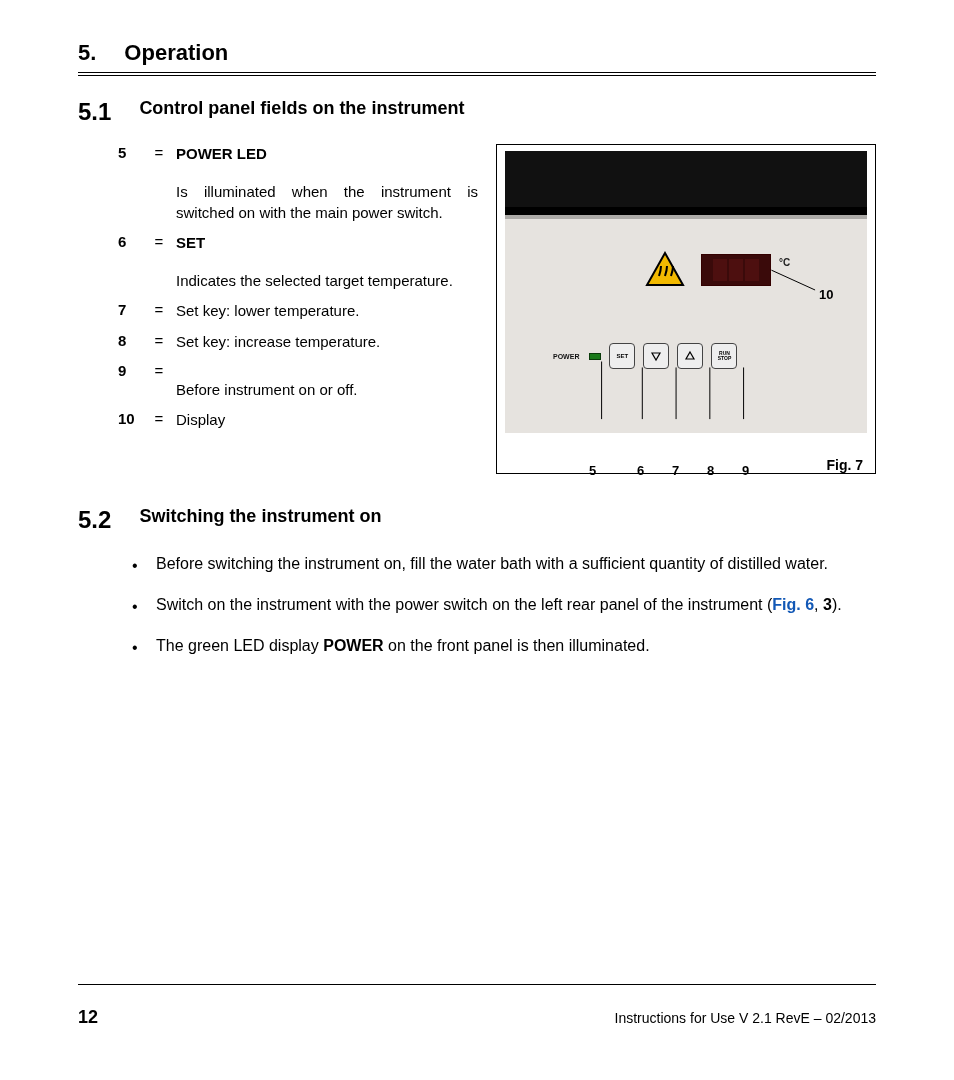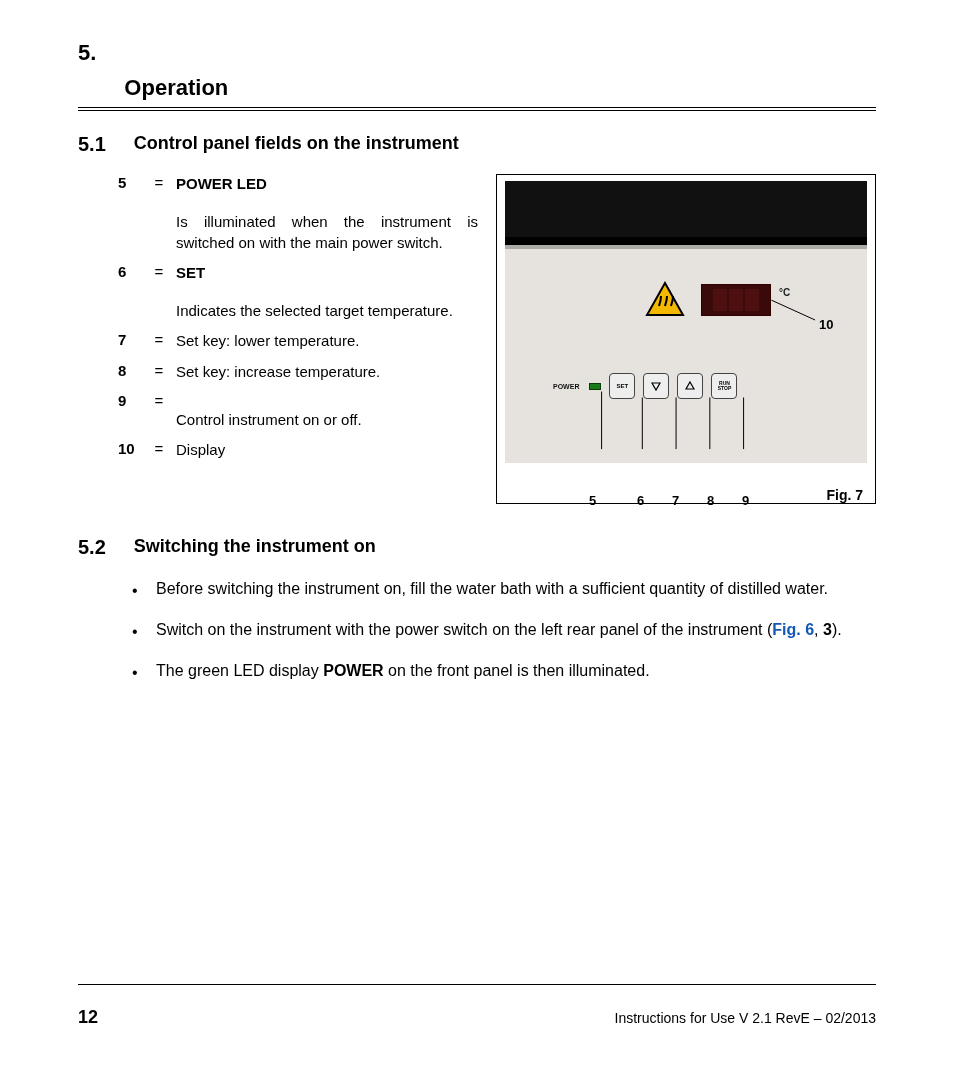--- a/index.html
+++ b/index.html
@@ -25,29 +25,28 @@
     font-size: 22px;
     font-weight: bold;
     font-stretch: condensed;
     font-family: "Arial Narrow", Arial, sans-serif;
   }
   .section-title {
     font-size: 22px;
     font-weight: bold;
     font-stretch: condensed;
     font-family: "Arial Narrow", Arial, sans-serif;
-    margin-top: 35px;
   }
   .subsection {
     display: flex;
     gap: 28px;
     margin-bottom: 18px;
   }
   .sub-num {
-    font-size: 20px;
+    font-size: 24px;
     font-weight: bold;
     font-family: "Arial Narrow", Arial, sans-serif;
   }
   .sub-title {
     font-size: 18px;
     font-weight: bold;
     font-family: "Arial Narrow", Arial, sans-serif;
   }
   .two-col {
     display: flex;
@@ -275,21 +274,21 @@
         <div class="def-eq">=</div>
         <div class="def-body">
           <span class="def-desc">Set key: increase temperature.</span>
         </div>
       </div>
 
       <div class="def-row">
         <div class="def-num">9</div>
         <div class="def-eq">=</div>
         <div class="def-body">
-          <div class="def-desc">Control instrument on or off.</div>
+          <div class="def-desc">Before instrument on or off.</div>
         </div>
       </div>
 
       <div class="def-row">
         <div class="def-num">10</div>
         <div class="def-eq">=</div>
         <div class="def-body">
           <span class="def-desc">Display</span>
         </div>
       </div>

